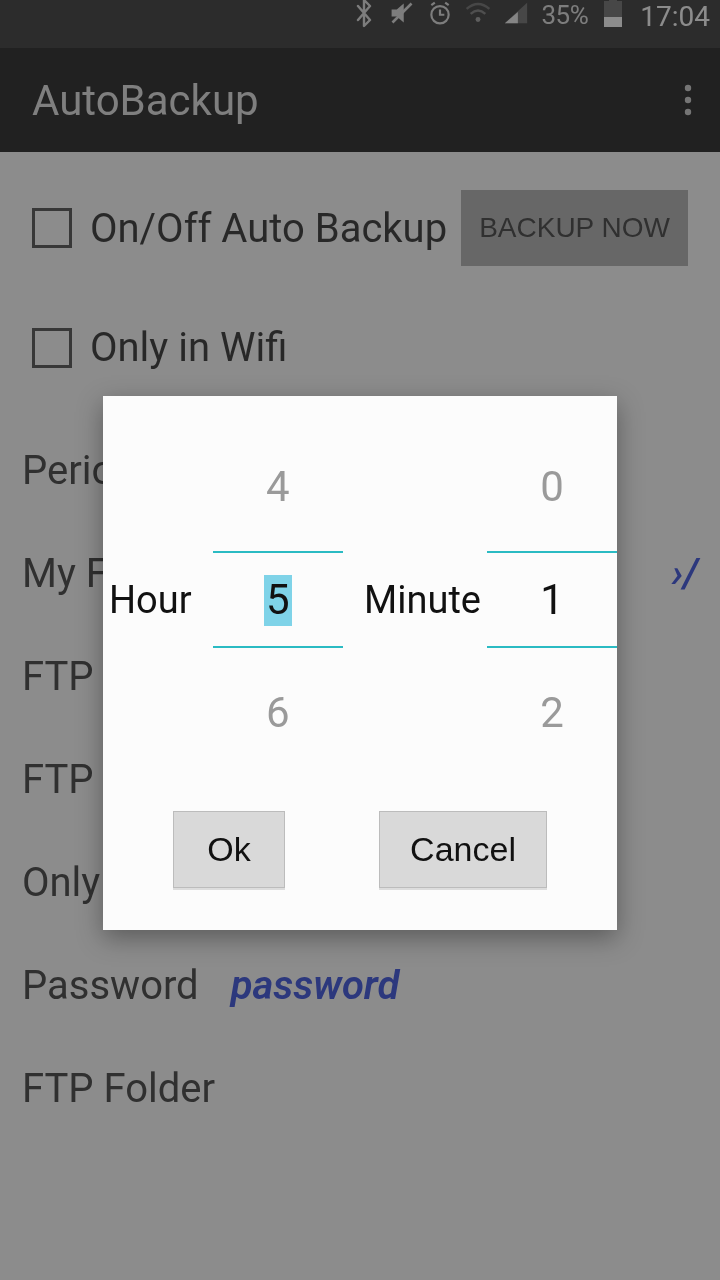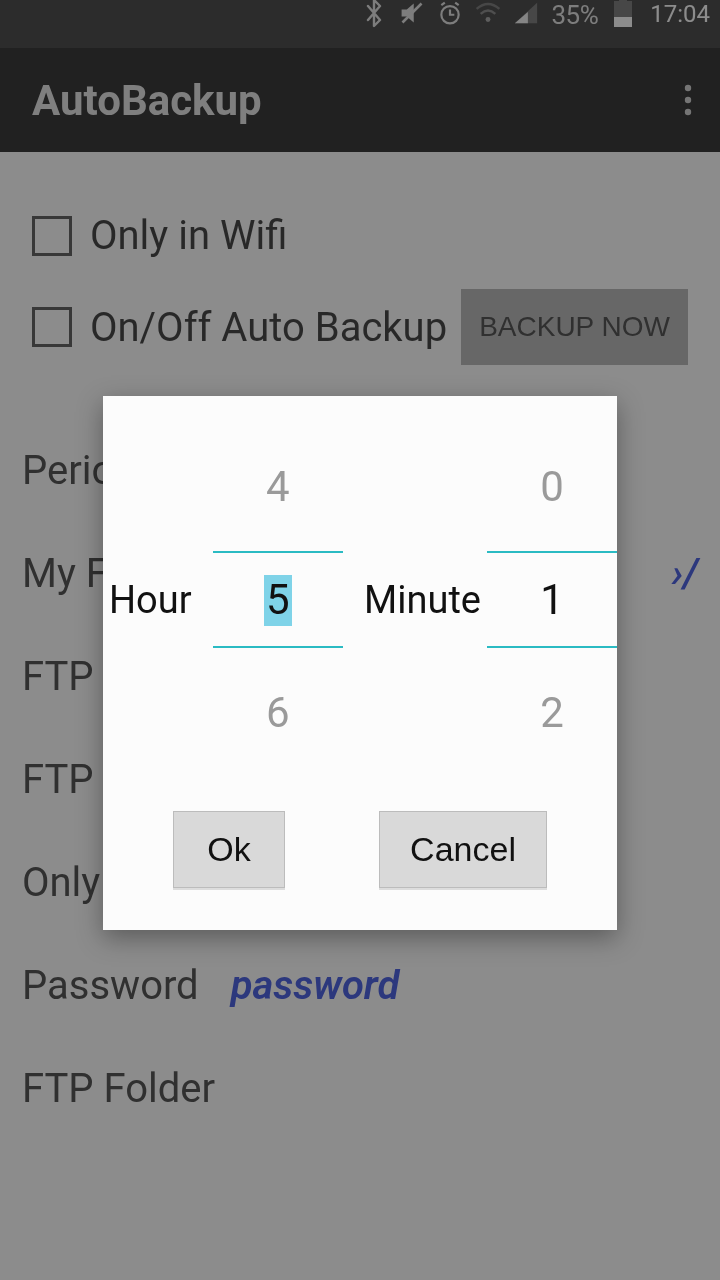--- a/index.html
+++ b/index.html
@@ -7,31 +7,31 @@
   body { background: #ededed; position: relative; }
 
   
   .status-bar {
     height: 48px; background: #1a1a1a; color: #ccc;
     display: flex; align-items: flex-start; justify-content: flex-end;
     padding: 0 10px; gap: 12px; font-size: 28px;
   }
   .status-bar .icon { width: 26px; height: 26px; display: inline-flex; align-items: center; justify-content: center; }
   .status-bar .pct { font-size: 26px; color: #ccc; letter-spacing: -0.5px; }
-  .status-bar .time { font-size: 24px; color: #eee; margin-left: 2px; }
+  .status-bar .time { font-size: 28px; color: #eee; margin-left: 2px; }
 
   svg { display: block; }
 
   
   .app-bar {
     height: 104px; background: #000; color: #d0d0d0;
     display: flex; align-items: center; justify-content: space-between;
     padding: 0 28px 0 32px;
   }
-  .app-bar .title { font-size: 42px; font-weight: 700; }
+  .app-bar .title { font-size: 42px; font-weight: 400; }
   .app-bar .ovf { font-size: 34px; color: #bbb; letter-spacing: 0; }
 
   
   .content { padding: 28px 22px; color: #222; }
   .row { display: flex; align-items: center; margin-bottom: 8px; }
 
   .cb { width: 40px; height: 40px; border: 3px solid #333; background: transparent; margin-right: 18px; flex: 0 0 auto; }
   .opt-label { font-size: 40px; font-weight: 400; color: #111; }
 
   .bk-now {
@@ -136,28 +136,28 @@
   <div class="ovf">
     <svg width="8" height="34" viewBox="0 0 8 34">
         <circle cx="4" cy="5" r="3.2" fill="#bbb"></circle>
         <circle cx="4" cy="17" r="3.2" fill="#bbb"></circle>
         <circle cx="4" cy="29" r="3.2" fill="#bbb"></circle>
       </svg>
   </div>
 </div>
 
 <div class="content">
-  <div class="row" style="padding:32px 10px 12px;">
-    <span class="cb"></span>
-    <span class="opt-label">Only in Wifi</span>
-  </div>
   <div class="row" style="padding:10px 10px 18px;">
     <span class="cb"></span>
     <span class="opt-label">On/Off Auto Backup</span>
     <button class="bk-now">BACKUP NOW</button>
+  </div>
+  <div class="row" style="padding:32px 10px 12px;">
+    <span class="cb"></span>
+    <span class="opt-label">Only in Wifi</span>
   </div>
 
   <div class="form-list">
     <div class="form-row">
         <span class="form-label">Period</span>
       </div>
     <div class="form-row">
       <span class="form-label">My F</span>
       <span class="form-value" style="margin-left:auto;">›/</span>
     </div>

